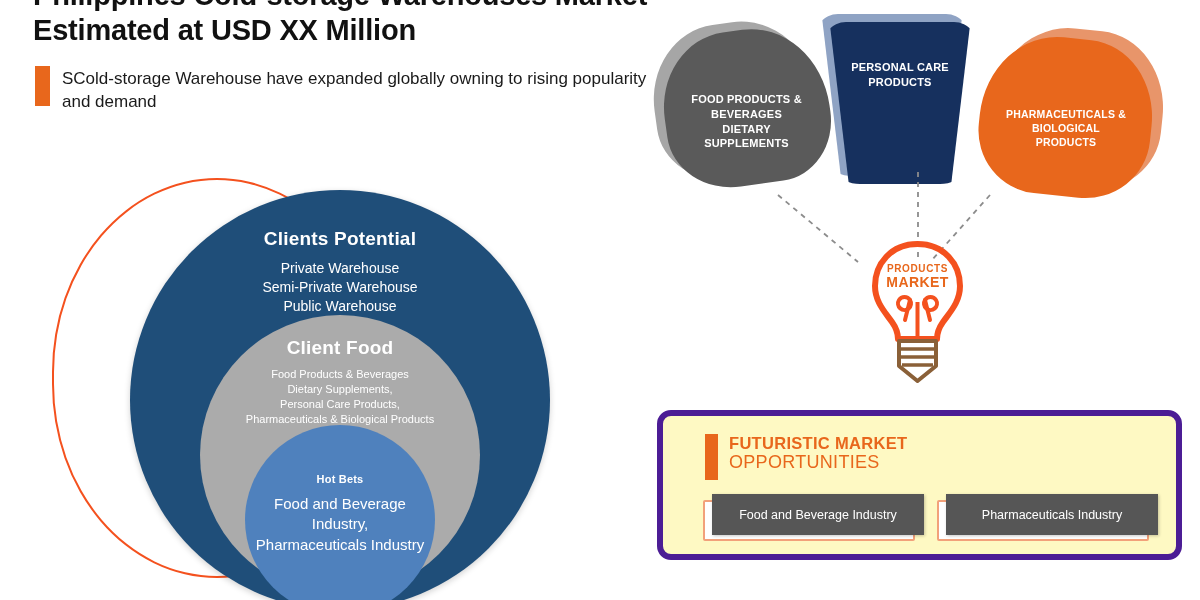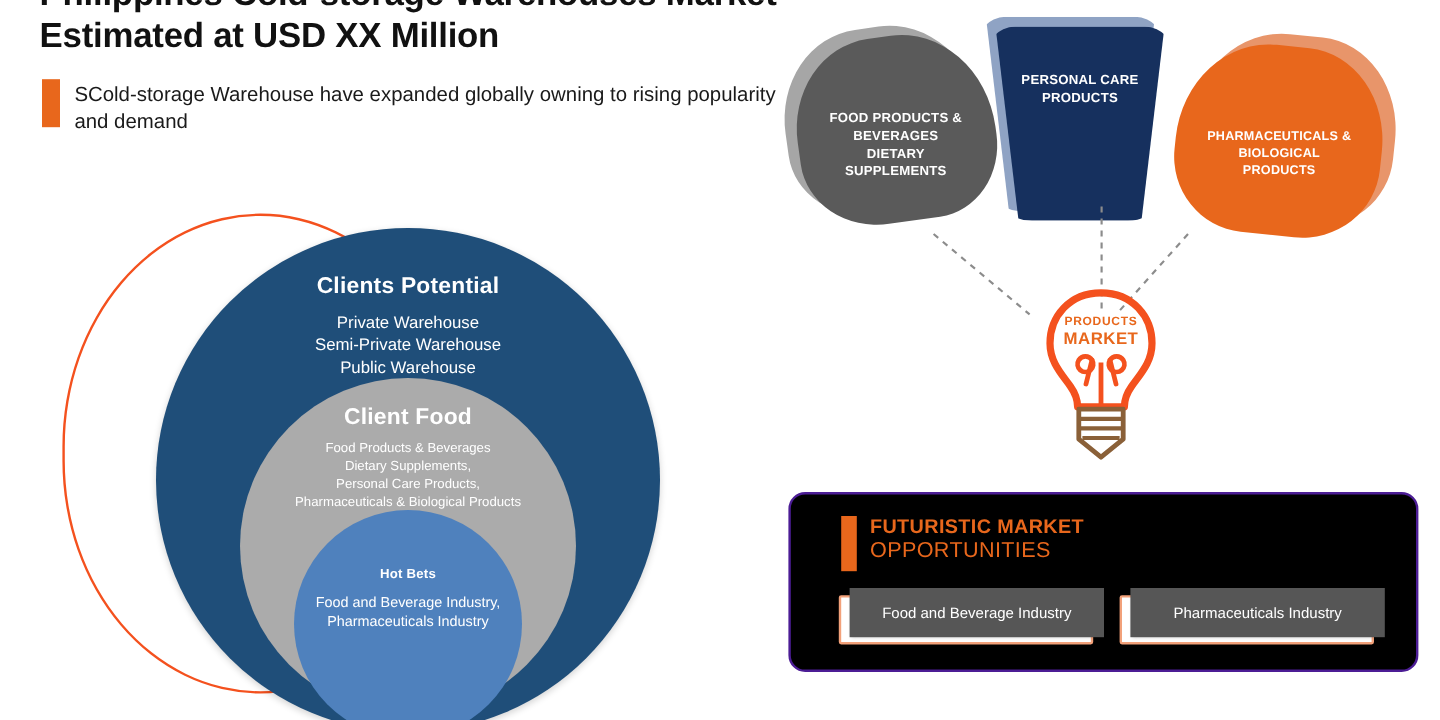--- a/index.html
+++ b/index.html
@@ -53,21 +53,21 @@
   }
   .c-inner {
     left: 205px; top: 255px; width: 190px; height: 190px;
     background: #4F81BD; padding-top: 48px;
     box-shadow: none;
   }
   .c-title { font-size: 19px; font-weight: 700; letter-spacing: .2px; text-align: center; }
   .c-body { margin-top: 9px; font-size: 14px; line-height: 1.35; font-weight: 400; }
   .c-mid .c-body { margin-top: 8px; font-size: 11px; }
   .c-inner .c-title { font-size: 11px; }
-  .c-inner .c-body { margin-top: 9px; font-size: 12px; }
+  .c-inner .c-body { margin-top: 9px; font-size: 15px; }
 
   
   .cards { position: absolute; left: 650px; top: 2px; width: 550px; height: 225px; }
   .card { position: absolute; }
   .card .shade, .card .face {
     position: absolute; inset: 0;
     display: flex; align-items: center; justify-content: center;
   }
   .card .shade { transform: translate(-9px, -9px); }
   .blob {
@@ -115,21 +115,21 @@
   .bulb-text {
     position: absolute; left: 0; top: 26px; width: 125px;
     text-align: center; color: #E8671C; line-height: 1.05;
   }
   .bulb-text .l1 { font-size: 10px; font-weight: 700; letter-spacing: .6px; }
   .bulb-text .l2 { font-size: 14px; font-weight: 700; letter-spacing: .4px; }
 
   
   .panel {
     position: absolute; left: 657px; top: 410px; width: 525px; height: 150px;
-    border: 2px solid #4c1d95; border-radius: 14px; background: #000000;
+    border: 6px solid #4c1d95; border-radius: 14px; background: #fef9c3;
   }
   .panel-head { position: absolute; left: 42px; top: 18px; display: flex; gap: 11px; }
   .panel-bar { width: 13px; height: 46px; background: #E8671C; }
   .panel-h1 { font-size: 16.5px; font-weight: 700; color: #E8671C; letter-spacing: .3px; line-height: 1.1; }
   .panel-h2 { font-size: 18px; font-weight: 400; color: #E8671C; letter-spacing: .3px; line-height: 1.05; margin-top: 1px; }
 
   .chips { position: absolute; left: 40px; top: 78px; display: flex; gap: 22px; }
   .chip-wrap { position: relative; width: 212px; height: 59px; }
   .chip-frame {
     position: absolute; left: 0; top: 6px; width: 212px; height: 41px;

